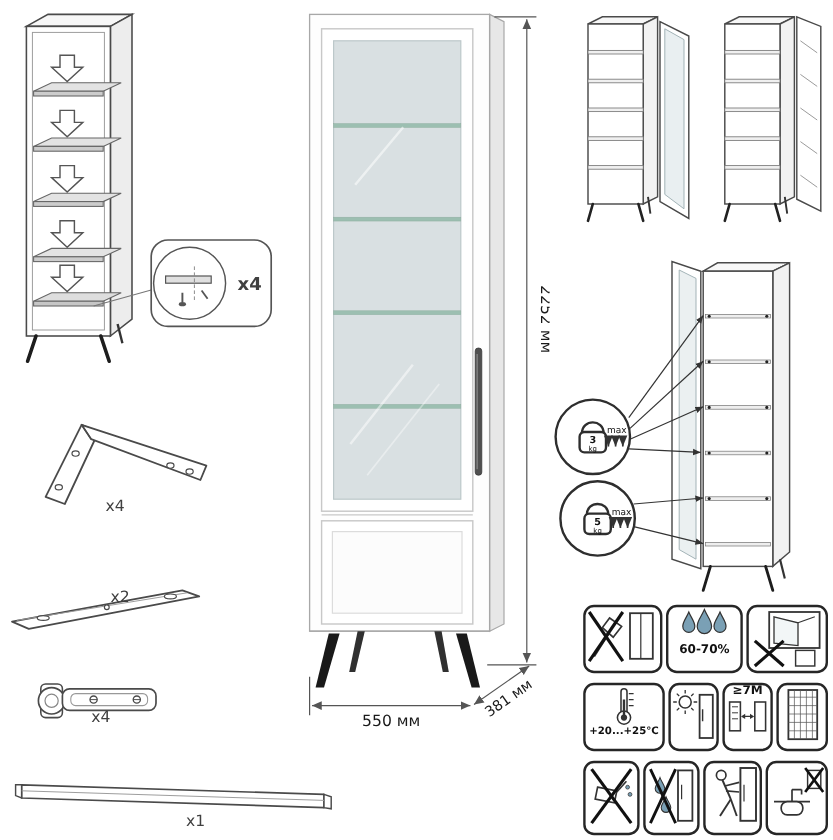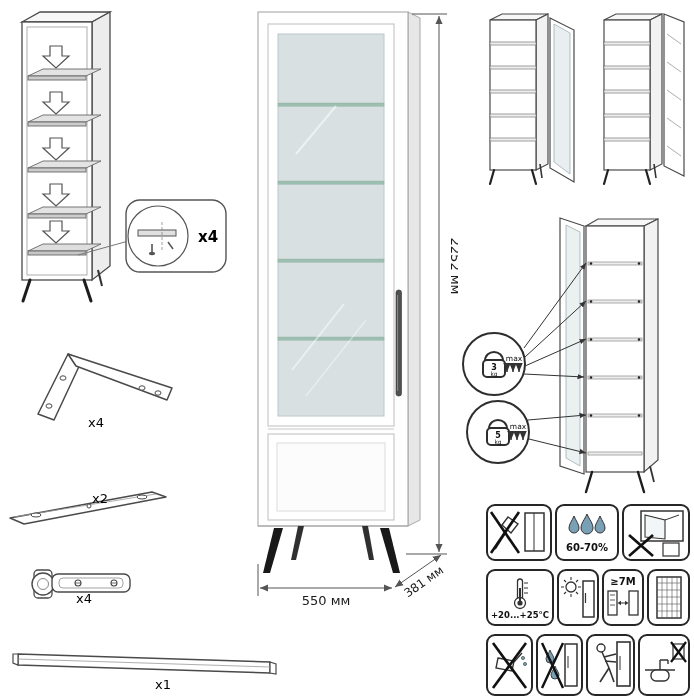--- a/index.html
+++ b/index.html
@@ -1,23 +1,23 @@
 <!DOCTYPE html>
 <html><head>
 <meta charset="utf-8">
 <style>
   *{margin:0;padding:0;box-sizing:border-box}
   html,body{background:#fff}
   body{font-family:"DejaVu Sans",sans-serif;color:#1a1a1a}
   .sheet{position:relative;width:694px;height:700px;background:#fff;overflow:hidden}
   .abs{position:absolute}
-  .qty{position:absolute;font-size:13px;color:#000000;line-height:1}
+  .qty{position:absolute;font-size:13px;color:#404040;line-height:1}
   .qty-lg{font-size:15px;font-weight:bold}
   .icon-cell{position:absolute;background:#fff;border:2px solid #262626;border-radius:9px;
-             display:flex;flex-direction:column;align-items:center;justify-content:center;
+             display:flex;flex-direction:column;align-items:center;justify-content:flex-start;
              gap:1px;overflow:hidden}
   .icon-label{font-size:10px;font-weight:bold;color:#111;line-height:1;white-space:nowrap}
   .icon-label.small{font-size:8.5px}
   svg text{font-family:"DejaVu Sans",sans-serif}
 </style>
 </head>
 <body>
 
 <div class="sheet">
 

